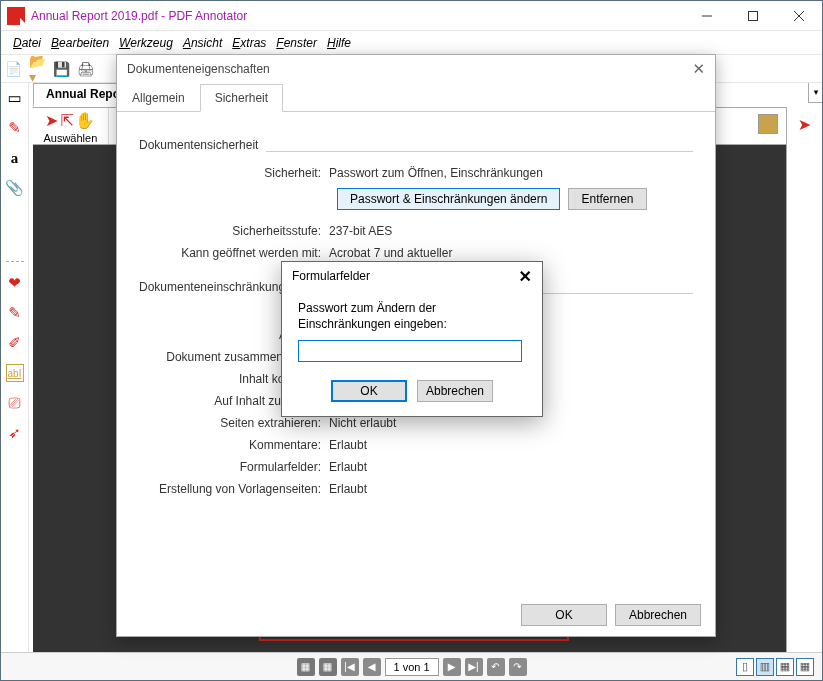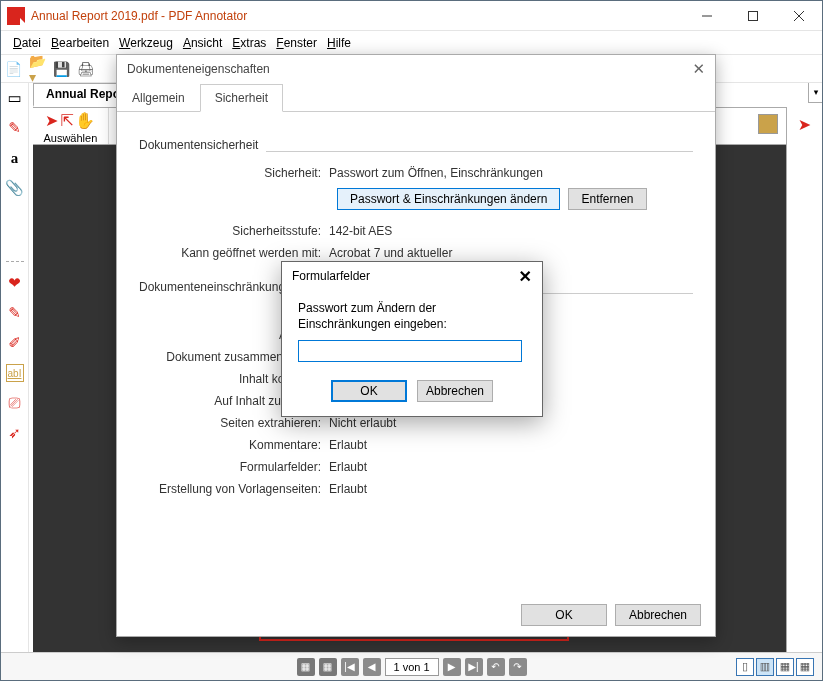--- a/index.html
+++ b/index.html
@@ -1,26 +1,26 @@
 <!DOCTYPE html>
 <html><head>
 <meta charset="utf-8">
 <style>
   * { box-sizing: border-box; font-family: "Segoe UI", Tahoma, sans-serif; }
   body { margin: 0; padding: 0; width: 823px; height: 681px; overflow: hidden; background: #f0f0f0; }
   .window { width: 823px; height: 681px; background: #fff; border: 1px solid #5a6d7d; position: relative; }
   .titlebar { height: 30px; background: #fff; display: flex; align-items: center; padding-left: 6px; border-bottom: 1px solid #e5e5e5; }
   .appicon { width: 18px; height: 18px; background:#d9251d; margin-right:6px; position:relative; }
   .appicon::after { content:""; position:absolute; right:-4px; bottom:-2px; width:0;height:0;border-left:9px solid #fff;border-top:9px solid transparent;}
-  .title { font-size: 12px; color:#c2410c; flex:1; }
+  .title { font-size: 12px; color:#a21caf; flex:1; }
   .winbtns { display:flex; height:100%; }
   .winbtn { width:46px; display:flex;align-items:center;justify-content:center;font-size:11px;color:#333; }
   .winbtn svg { stroke:#333; }
   .menubar { height:24px; display:flex; align-items:center; gap:2px; padding:0 8px; font-size:12px; border-bottom:1px solid #e5e5e5; background:#fff;}
-  .menubar span { padding:2px 4px; }
+  .menubar span { padding:2px 4px;font-style:italic; }
   .menubar span u { text-decoration: underline; }
   .toolbar { height:28px; display:flex; align-items:center; padding:0 4px; gap:6px; border-bottom:1px solid #e5e5e5; background:#fff;}
   .tbicon { width:18px; height:18px; display:flex;align-items:center;justify-content:center; font-size:14px;}
   .content { position:relative; height: calc(100% - 30px - 24px - 28px - 28px); display:flex; }
   .leftstrip { width:28px; background:#fff; border-right:1px solid #e5e5e5; display:flex;flex-direction:column;align-items:center;padding:6px 0;gap:12px;}
   .leftstrip .ic { width:18px;height:18px;display:flex;align-items:center;justify-content:center;font-size:15px;}
   .main { flex:1; position:relative; background:#fff; overflow:hidden;}
   .doctab { position:absolute; left:4px; top:0px; height:24px; padding:3px 12px; font-size:12px; font-weight:bold; border:1px solid #aaa; border-bottom:2px solid #fff; background:#fff; z-index:2;}
   .tabdrop { position:absolute;right:-2px;top:-2px; width:16px;height:22px;border:1px solid #aaa;display:flex;align-items:center;justify-content:center;font-size:9px;z-index:2;}
   .subbar { position:absolute; left:4px; top:24px; right:0; height:38px; display:flex; border-top:1px solid #aaa; border-bottom:1px solid #aaa; background:#fff; z-index:1;}
@@ -193,21 +193,21 @@
       <div class="row">
           <div class="k">Sicherheit:</div>
           <div class="v">Passwort zum Öffnen, Einschränkungen</div>
         </div>
       <div class="btnrow">
         <button class="primary">Passwort &amp; Einschränkungen ändern</button>
         <button>Entfernen</button>
       </div>
       <div class="row">
           <div class="k">Sicherheitsstufe:</div>
-          <div class="v">142-bit AES</div>
+          <div class="v">237-bit AES</div>
         </div>
       <div class="row" style="margin-bottom:20px;">
           <div class="k">Kann geöffnet werden mit:</div>
           <div class="v">Acrobat 7 und aktueller</div>
         </div>
 
       <div class="section">
           <span class="label">Dokumenteneinschränkungen</span>
           <span class="line"></span>
         </div>

